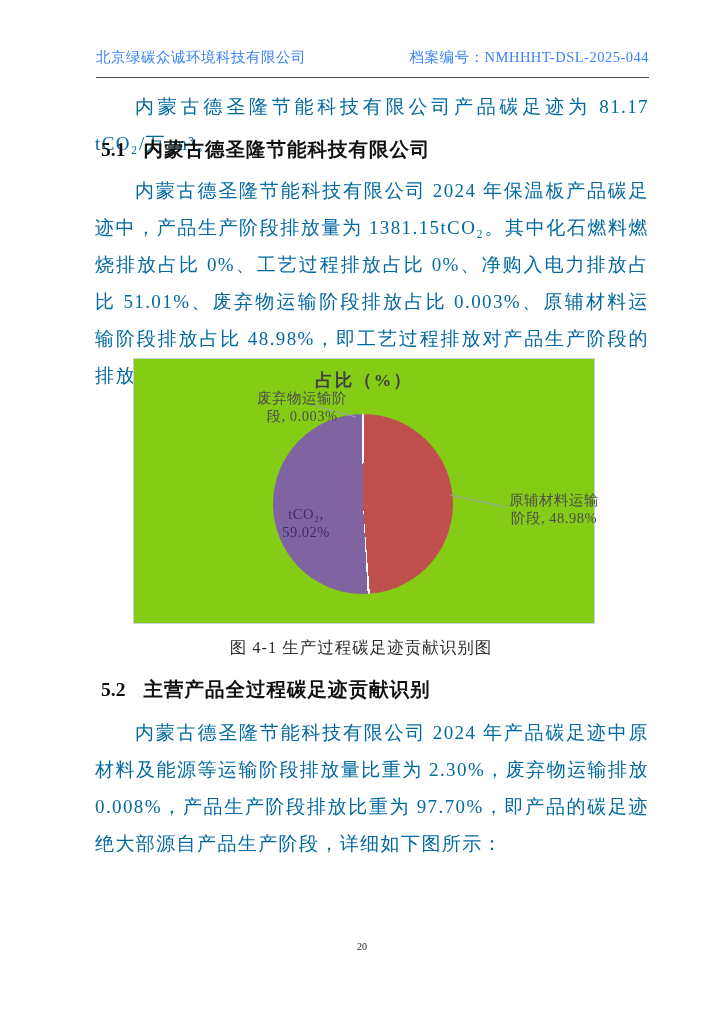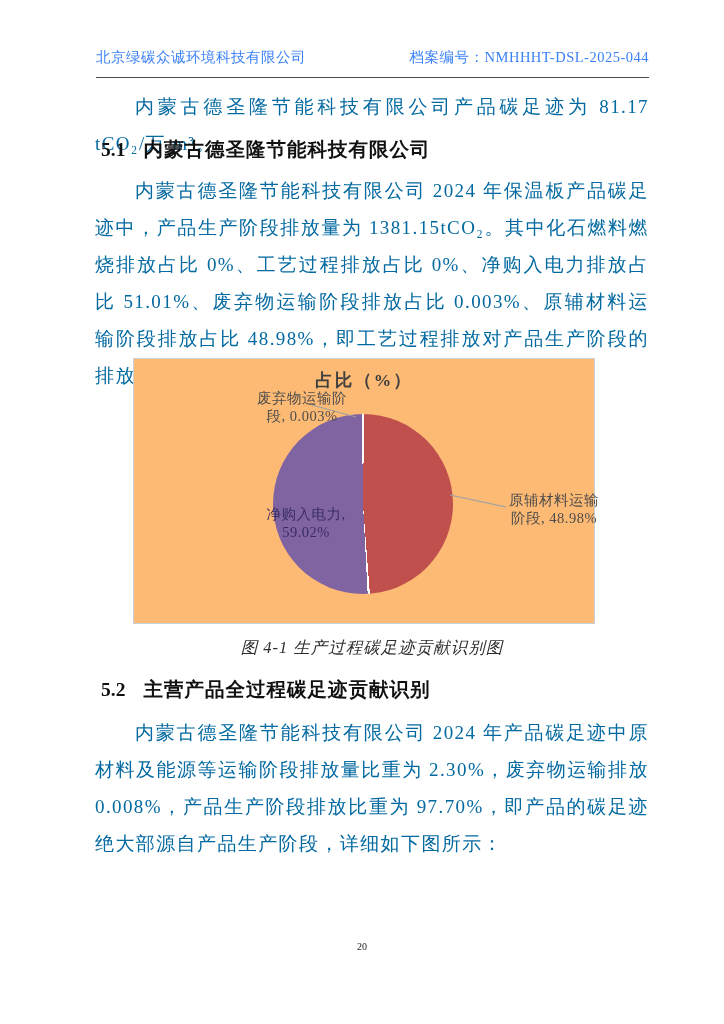--- a/index.html
+++ b/index.html
@@ -12,31 +12,31 @@
   .header .rule { position:absolute; left:0; top:29px; width:100%; height:0; border-bottom:1.6px solid #4a4a4a; }
 
   
   .para { position:absolute; left:95px; width:554px; font-size:19px; line-height:37px; text-align:justify; letter-spacing:1.4px; color:#0369a1; }
   .indent { text-indent:40px; }
 
   .heading { position:absolute; left:95px; width:554px; font-size:19.5px; font-weight:bold; color:#111111; letter-spacing:1px; }
   .heading .h-num { display:inline-block; margin-right:18px; letter-spacing:0;margin-left:6px; }
 
   
-  .chart-box { position:absolute; left:133px; top:358px; width:462px; height:266px; border:1px solid #c7d1d8; background:#fdba74; }
+  .chart-box { position:absolute; left:133px; top:358px; width:462px; height:266px; border:1px solid #c7d1d8; background:#84cc16; }
   .chart-title { position:absolute; left:0; top:9px; width:100%; text-align:center; font-size:17.5px; font-weight:bold; color:#3f3f3f; letter-spacing:2px; }
   .pie { position:absolute; left:139px; top:55px; width:180px; height:180px; border-radius:50%; }
   .pie-label { position:absolute; font-size:14.5px; line-height:18px; color:#4d4d4d; text-align:center; letter-spacing:0.5px; white-space:nowrap; }
   .lbl-waste { left:88px; top:30px; width:160px; }
   .lbl-electricity { left:112px; top:146px; width:120px; color:#3a2d63; }
   .lbl-material { left:355px; top:132px; width:130px; }
   .lbl-fossil { left:165px; top:232px; width:145px; }
   .leader-svg { position:absolute; left:0; top:0; width:462px; height:266px; }
 
-  .caption { position:absolute; left:95px; top:637px; width:554px; text-align:center; font-size:16.5px; color:#2e2e2e; letter-spacing:1px;font-style:italic; }
+  .caption { position:absolute; left:84px; top:637px; width:554px; text-align:center; font-size:16.5px; color:#2e2e2e; letter-spacing:1px; }
 
   .page-number { position:absolute; left:0; top:941px; width:724px; text-align:center; font-size:10px; color:#222222; }
 </style>
 </head>
 <body>
 
 <div class="page">
 
   <div class="header">
     <span>北京绿碳众诚环境科技有限公司</span>
@@ -61,21 +61,21 @@
       <polyline points="178,46 222,58" fill="none" stroke="#9aa0a4" stroke-width="1.2"></polyline>
       <polyline points="316,136 372,148" fill="none" stroke="#9aa0a4" stroke-width="1.2"></polyline>
     </svg>
 
     <div class="pie-label lbl-waste">
       <div>废弃物运输阶</div>
       <div>段, 0.003%</div>
     </div>
 
     <div class="pie-label lbl-electricity">
-      <div>净购入电力,</div>
+      <div>tCO₂,</div>
       <div>59.02%</div>
     </div>
 
     <div class="pie-label lbl-material">
       <div>原辅材料运输</div>
       <div>阶段, 48.98%</div>
     </div>
 
   </div>
 

